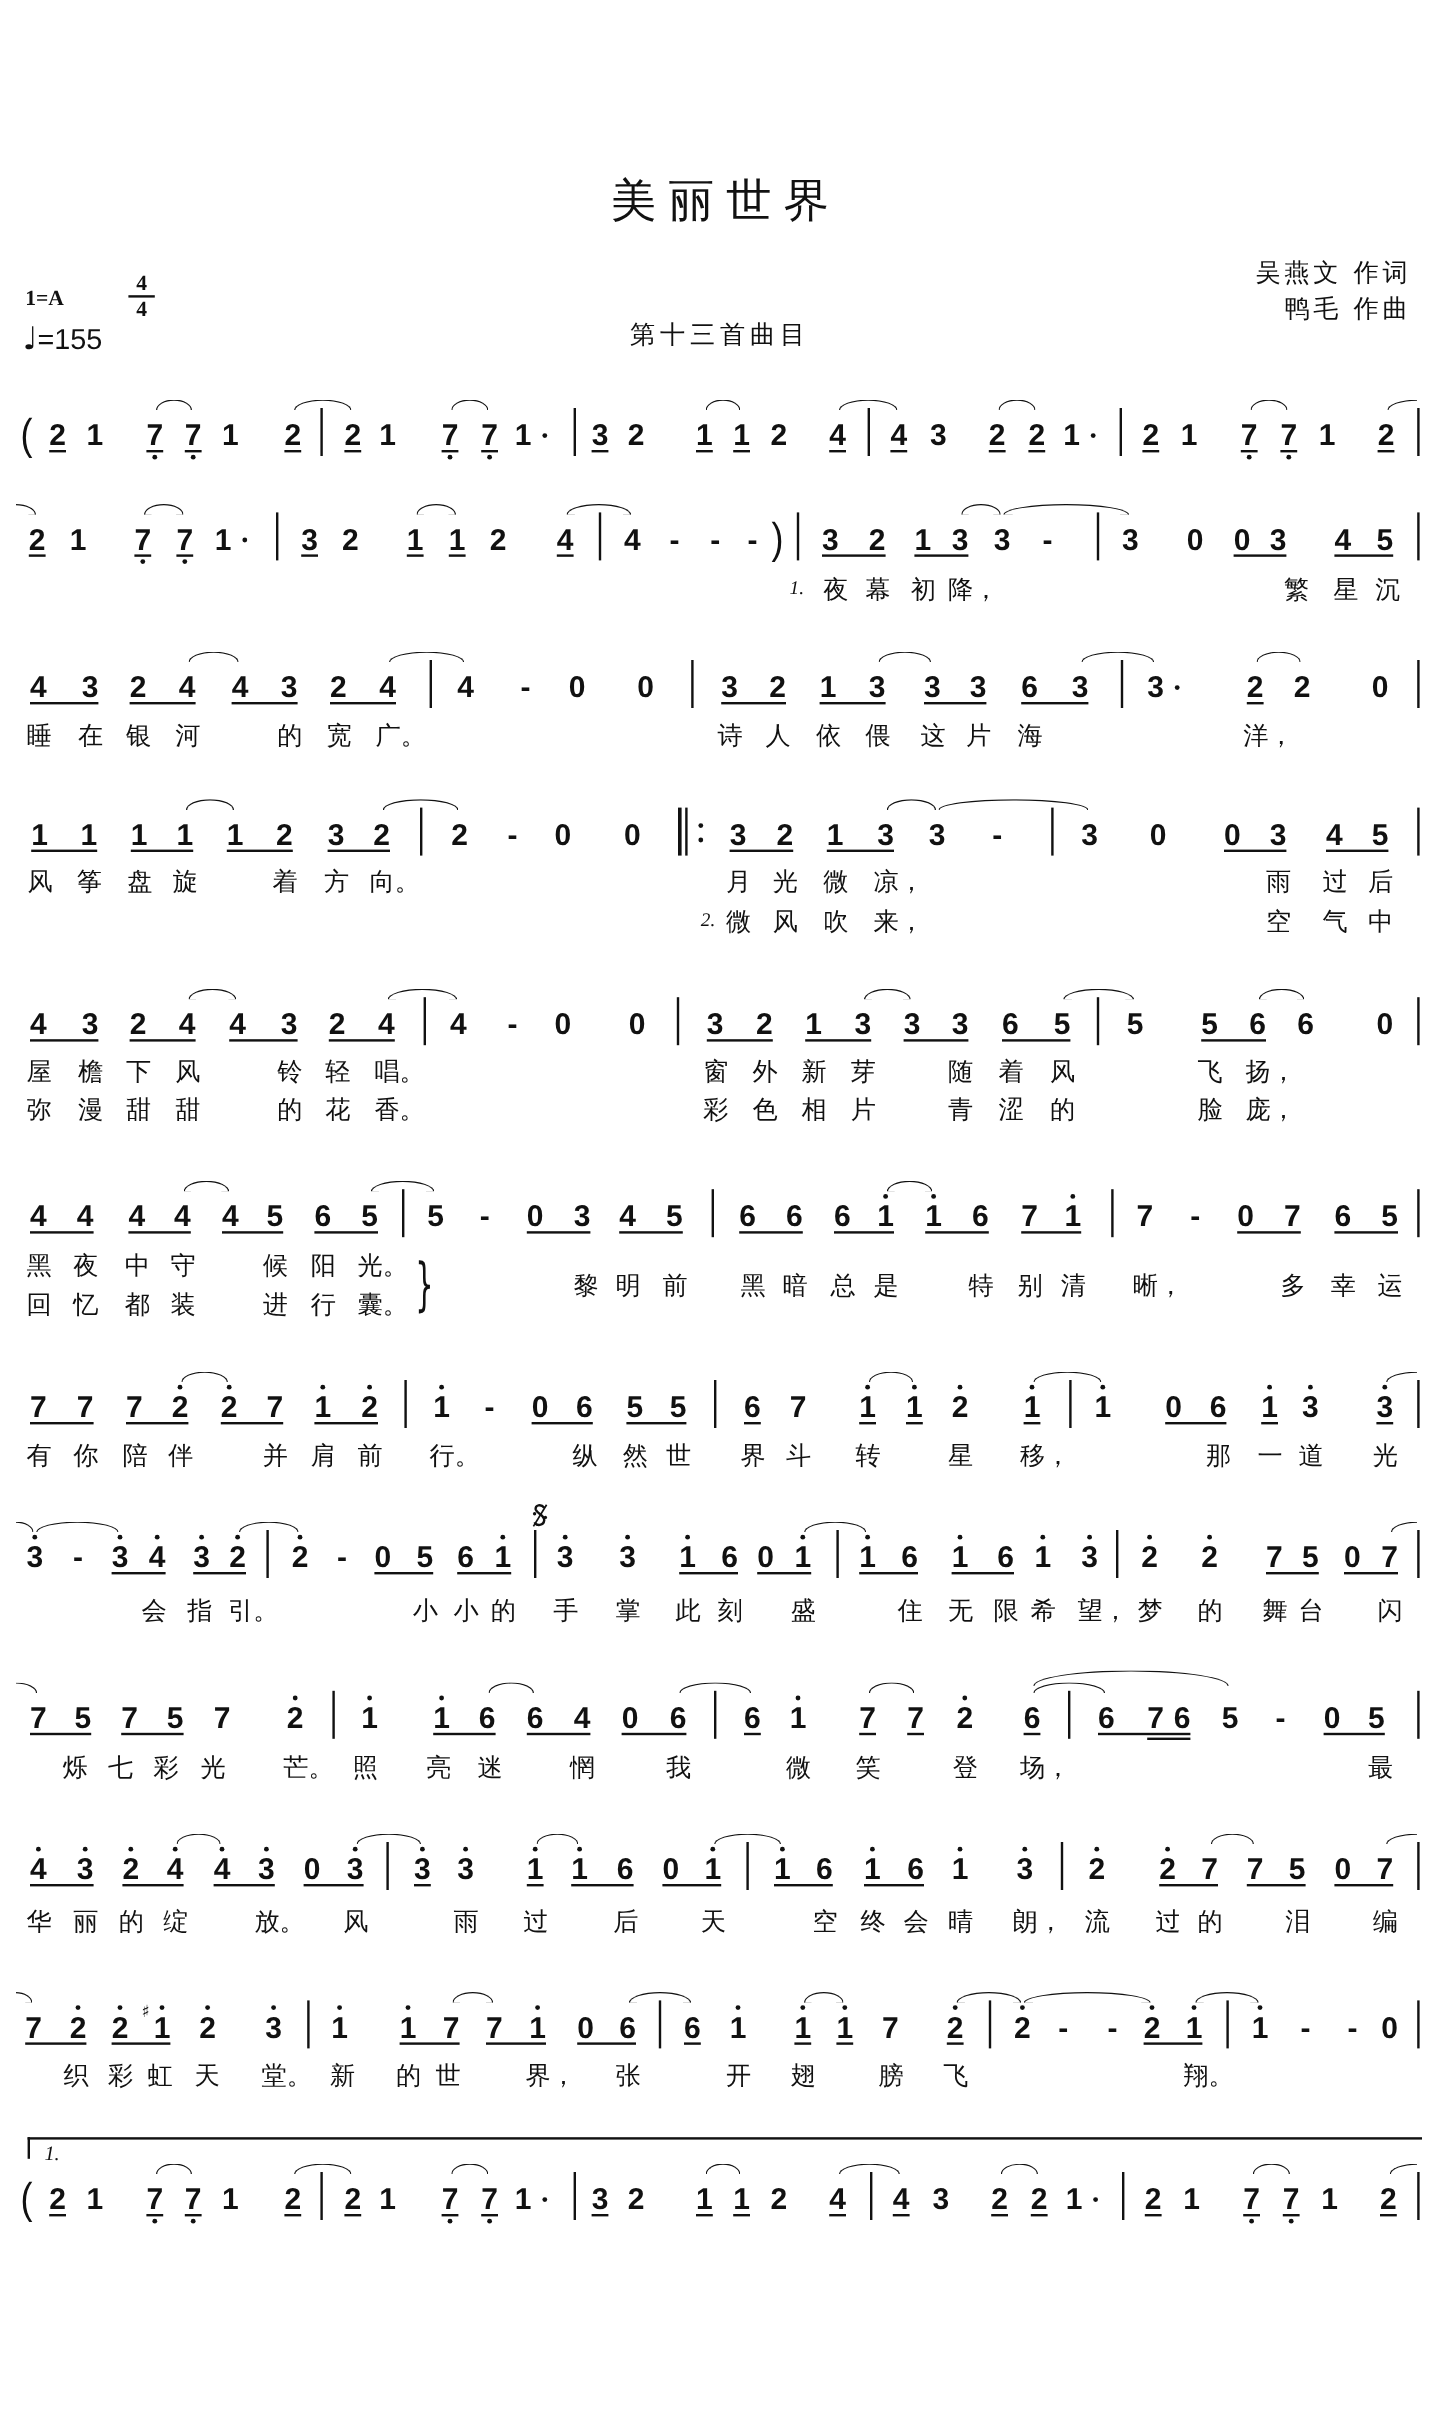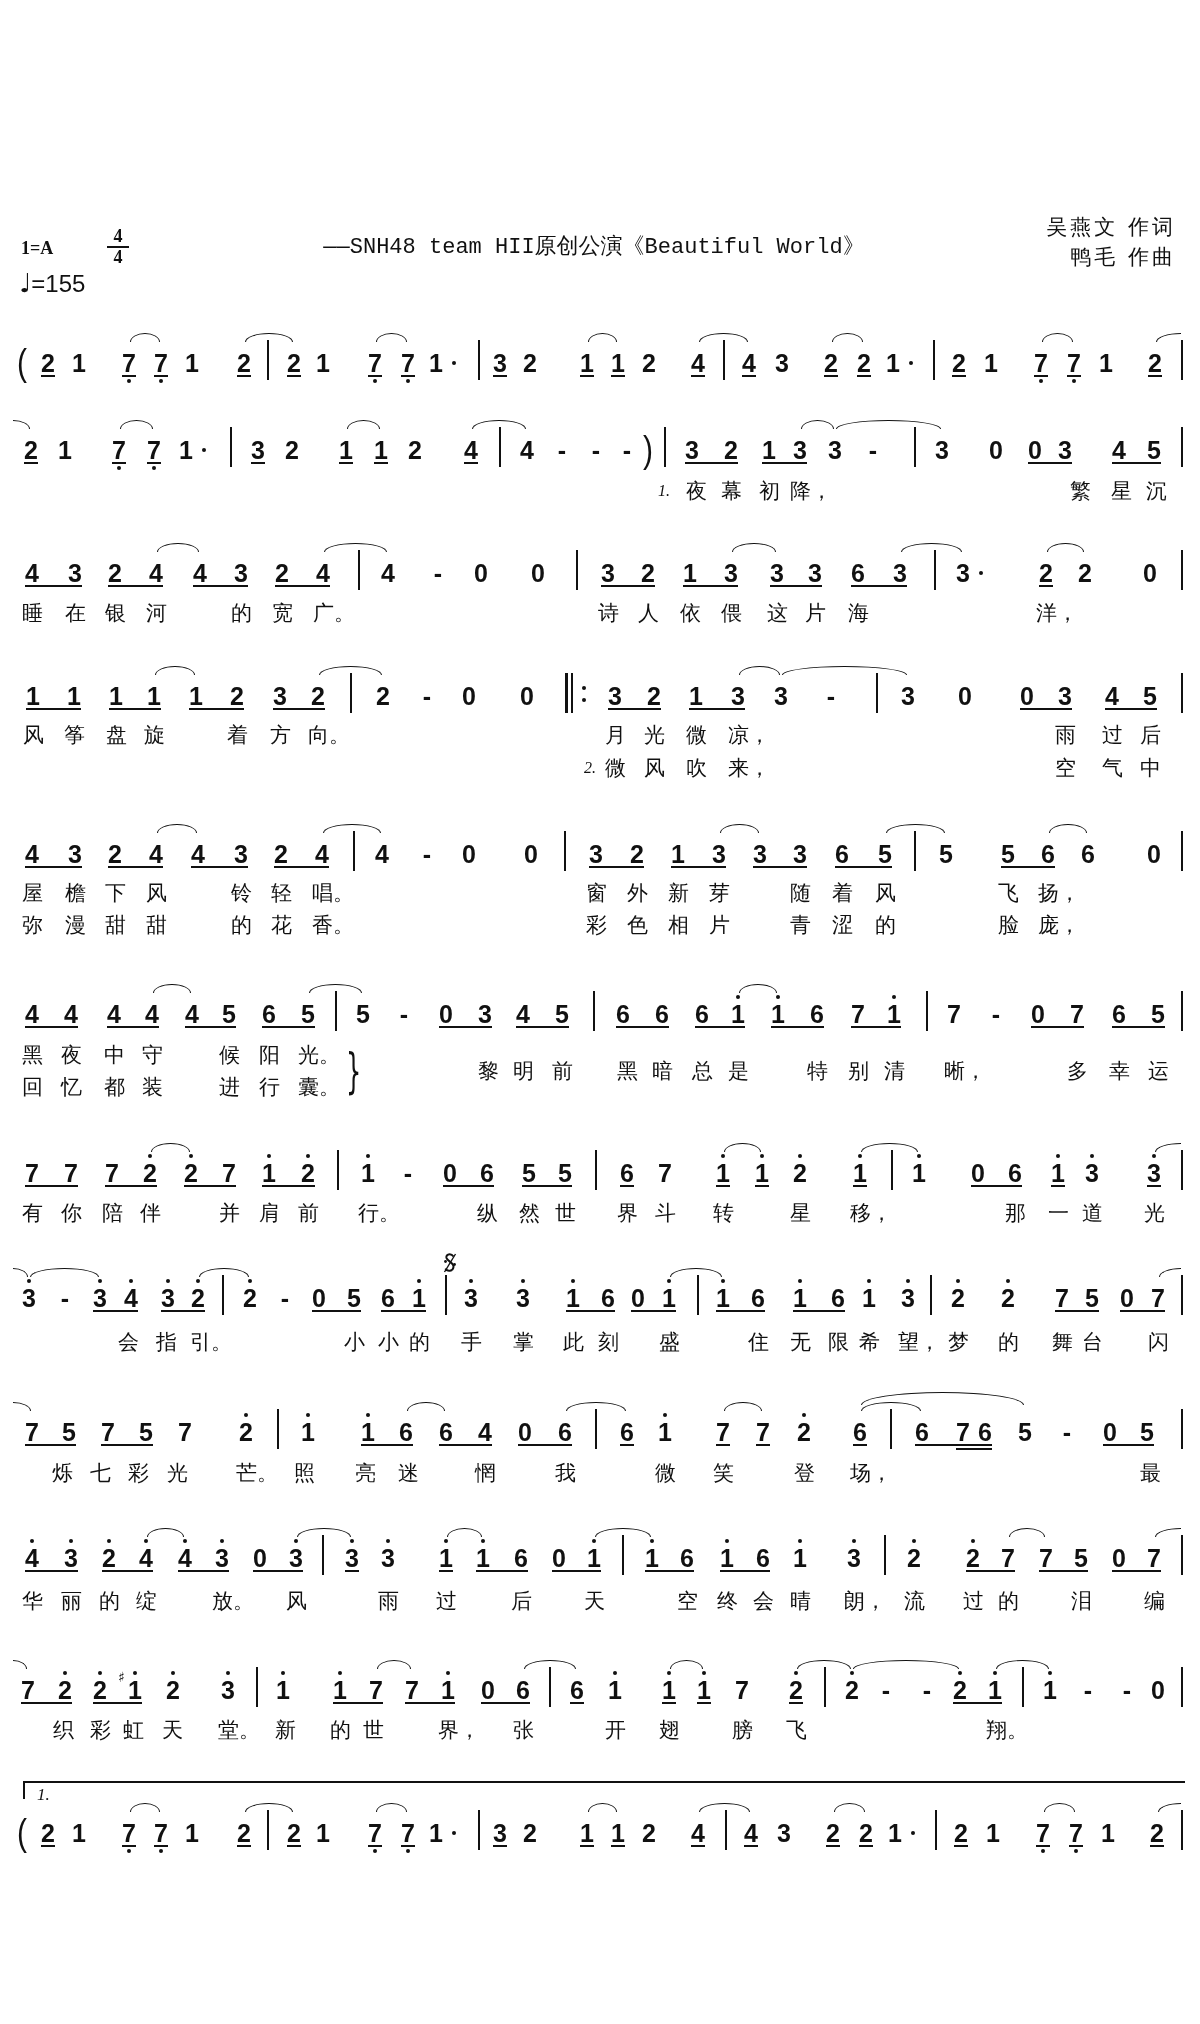--- a/index.html
+++ b/index.html
@@ -36,28 +36,29 @@
 .brace{position:absolute;font-family:"DejaVu Sans",sans-serif;font-size:48px;line-height:60px;transform:scaleX(0.5);transform-origin:left top;}
 .segno{position:absolute;width:14px;height:22px;}
 .volta-line{position:absolute;height:2px;background:#111;}
 .volta-tick{position:absolute;width:2px;height:18px;background:#111;}
 .volta-label{position:absolute;font-family:"Liberation Serif",serif;font-style:italic;font-size:17px;line-height:20px;}
 </style>
 </head>
 <body>
 
 <div id="page">
+  <div class="title">美丽世界</div>
   <div class="key">1=A</div>
   <div class="tsig">
     <div>4</div>
     <div class="tline"></div>
     <div>4</div>
   </div>
   <div class="tempo"><span class="qn">♩</span><span>=155</span></div>
-  <div class="sub1">——SNH48 team HII原创公演《Beautiful World》</div>
+  <div class="sub2">第十三首曲目</div>
   <div class="credit" style="top:214px">吴燕文 作词</div>
   <div class="credit" style="top:244px">鸭毛 作曲</div>
   <div id="score">
       <div class="row">
         <div class="tok" style="left: 10px; top: 348px;"><span class="paren">(</span></div>
         <div class="tok" style="left: 36px; top: 348px;"><span class="digit">2</span></div>
         <div class="tok" style="left: 67px; top: 348px;"><span class="digit">1</span></div>
         <div class="tok" style="left: 117px; top: 348px;"><span class="digit">7</span><span class="dot lo"></span></div>
         <div class="tok" style="left: 149px; top: 348px;"><span class="digit">7</span><span class="dot lo"></span></div>
         <div class="tok" style="left: 180px; top: 348px;"><span class="digit">1</span></div>

